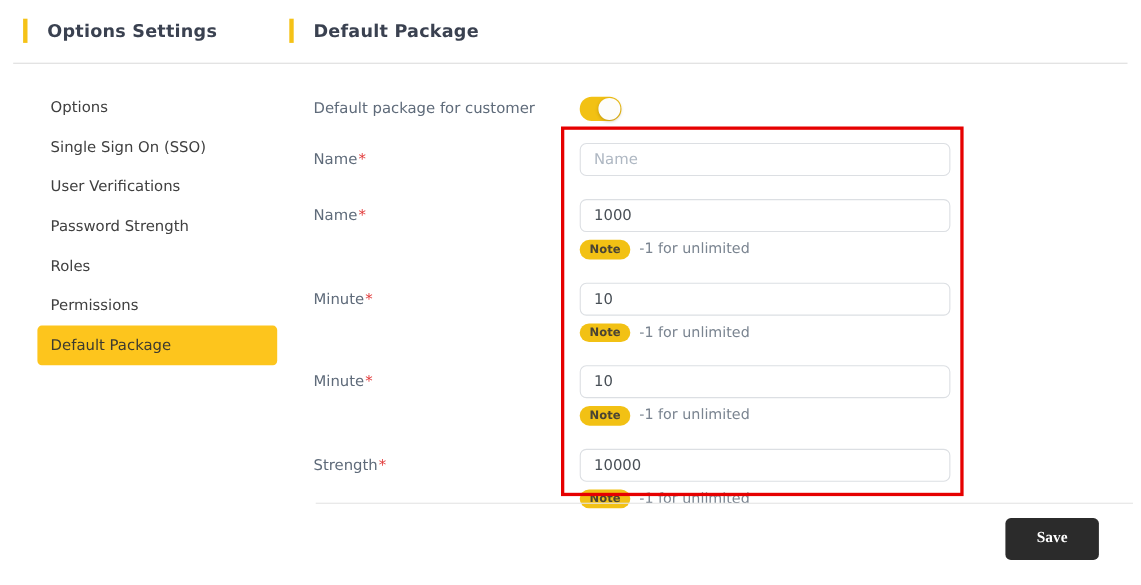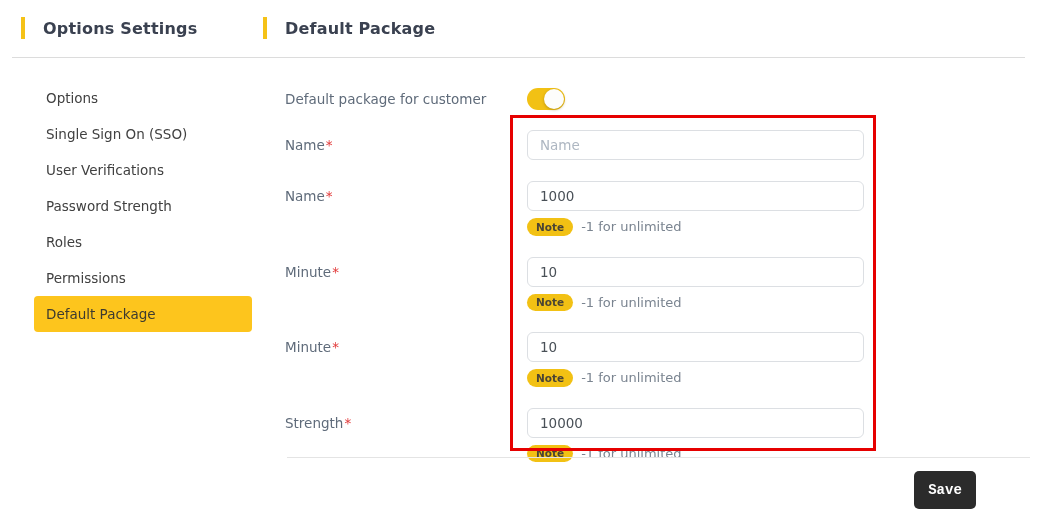--- a/index.html
+++ b/index.html
@@ -44,24 +44,24 @@
   .note-badge { background:#f2c114; color:#4a4434; font-size:10.5px; font-weight:700;
     padding:2.5px 9px; border-radius:10px; line-height:1.2; }
   .note-text { font-size:13px; color:#7a8490; }
 
   
   .highlight-box { position:absolute; left:510px; top:115px; width:366px; height:336px;
     border:3px solid #e60000; pointer-events:none; }
 
   .divider-bottom { position:absolute; top:457px; left:287px; right:7px; height:1px; background:#e4e4e4; }
 
-  .save-btn { position:absolute; left:914px; top:471px; width:62px; height:38px;
+  .save-btn { position:absolute; left:914px; top:471px; width:85px; height:38px;
     background:#2b2b2b; color:#ffffff; border:none; border-radius:5px;
     font-size:14px; font-weight:700; cursor:pointer;
-    font-family:Liberation Mono, monospace; }
+    font-family:Liberation Serif, serif; }
 </style>
 </head>
 <body>
 
 <div class="canvas">
 
   <div class="hdr hdr-left">
     <div class="hdr-bar"></div>
     <div class="hdr-text">Options Settings</div>
   </div>

